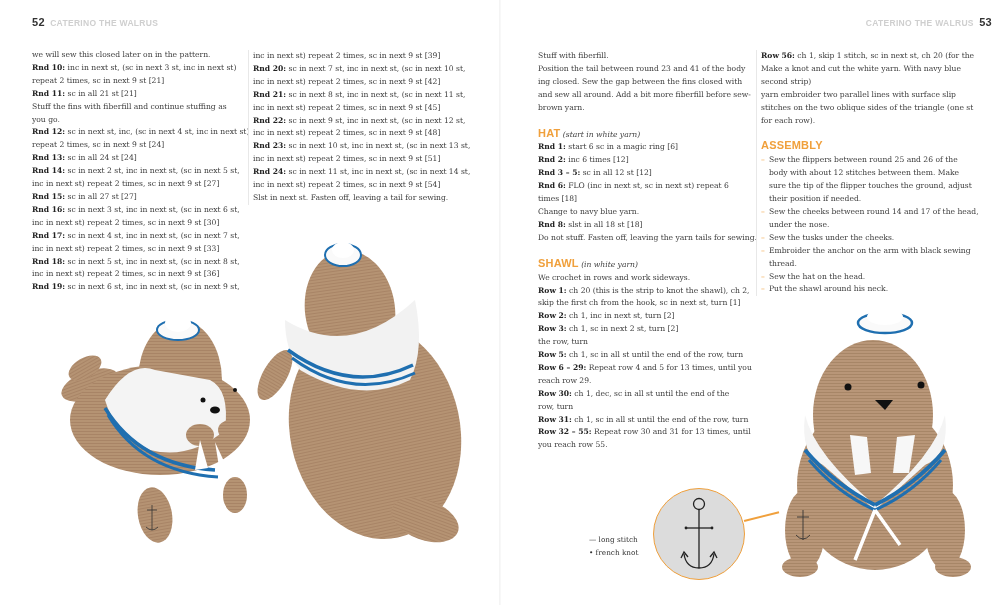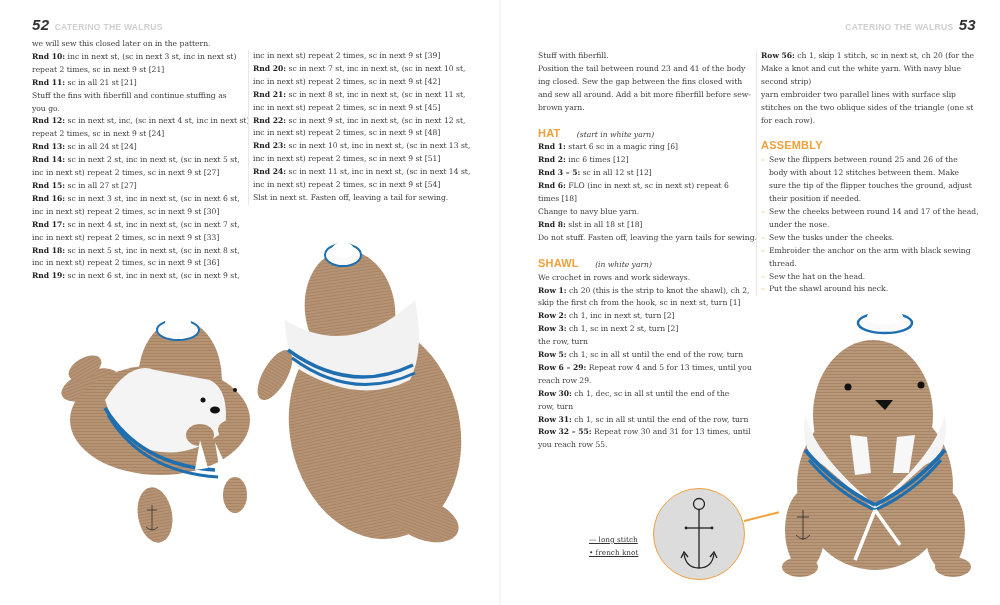--- a/index.html
+++ b/index.html
@@ -7,53 +7,53 @@
   body { position: relative; font-family: "DejaVu Serif", "Liberation Serif", serif; color: #3a3a3a; }
   .spread { position: absolute; inset: 0; }
   .page { position: absolute; top: 0; height: 605px; width: 500px; }
   .page.left { left: 0; }
   .page.right { left: 500px; }
   .gutter { position: absolute; left: 499px; top: 0; width: 2px; height: 605px;
             background: linear-gradient(to right, #f2f2f2, #fafafa); }
 
   .running-head { position: absolute; top: 16px; font-family: "Liberation Sans", sans-serif;
                   font-size: 8.5px; letter-spacing: 0.3px; }
-  .running-head .num { font-weight: bold; color: #333; font-size: 15px; font-style: italic; }
+  .running-head .num { font-weight: bold; color: #333; font-size: 11px; }
   .running-head .title { color: #cfcfcf; font-weight: bold; margin-top: 30px; }
   .left .running-head { left: 32px; }
-  .right .running-head { right: 24px; }
+  .right .running-head { right: 8px; }
 
   .col { position: absolute; font-size: 7.6px; line-height: 12.9px; color: #3d3d3d; }
   .col .line { display: block; white-space: nowrap; }
   .col b { font-weight: bold; color: #222; }
   .col.divider { border-left: 1px solid #e8e8e8; padding-left: 4px; }
 
-  .col-1 { left: 32px; top: 38px; width: 210px; }
+  .col-1 { left: 32px; top: 49px; width: 210px; }
   .col-2 { left: 248px; top: 50px; width: 212px; }
   .col-3 { left: 538px; top: 50px; width: 212px; }
   .col-4 { left: 756px; top: 50px; width: 220px; }
 
   .section-head { font-family: "Liberation Sans", sans-serif; font-weight: bold; color: #f0a03c;
                   font-size: 11px; letter-spacing: 0.2px; }
-  .section-sub { font-style: italic; margin-left: 14px; }
+  .section-sub { font-style: italic; }
   .gap { display: block; height: 12px; }
 
   .bullet-item { display: block; position: relative; padding-left: 8px; }
   .bullet-item .dash { position: absolute; left: 0; color: #f0a03c; }
 
   
   .photo { position: absolute; }
 
   
   .anchor-circle { position: absolute; left: 653px; top: 488px; width: 92px; height: 92px;
                    border-radius: 50%; background: #dcdcdc; border: 1.5px solid #f0a03c; }
   .anchor-leader { position: absolute; left: 744px; top: 520px; width: 36px; height: 1.5px;
                    background: #f0a03c; transform: rotate(-14deg); transform-origin: left center; }
   .legend { position: absolute; left: 589px; top: 533px; font-size: 7.3px; line-height: 13px; color: #333; }
-  .legend .row { display: block; white-space: nowrap; text-decoration: underline; }
+  .legend .row { display: block; white-space: nowrap; }
 </style>
 </head>
 <body>
 
 <div class="spread">
 
   <div class="page left">
     <div class="running-head">
       <span class="num">52</span>&nbsp;
       <span class="title">CATERINO THE WALRUS</span>

